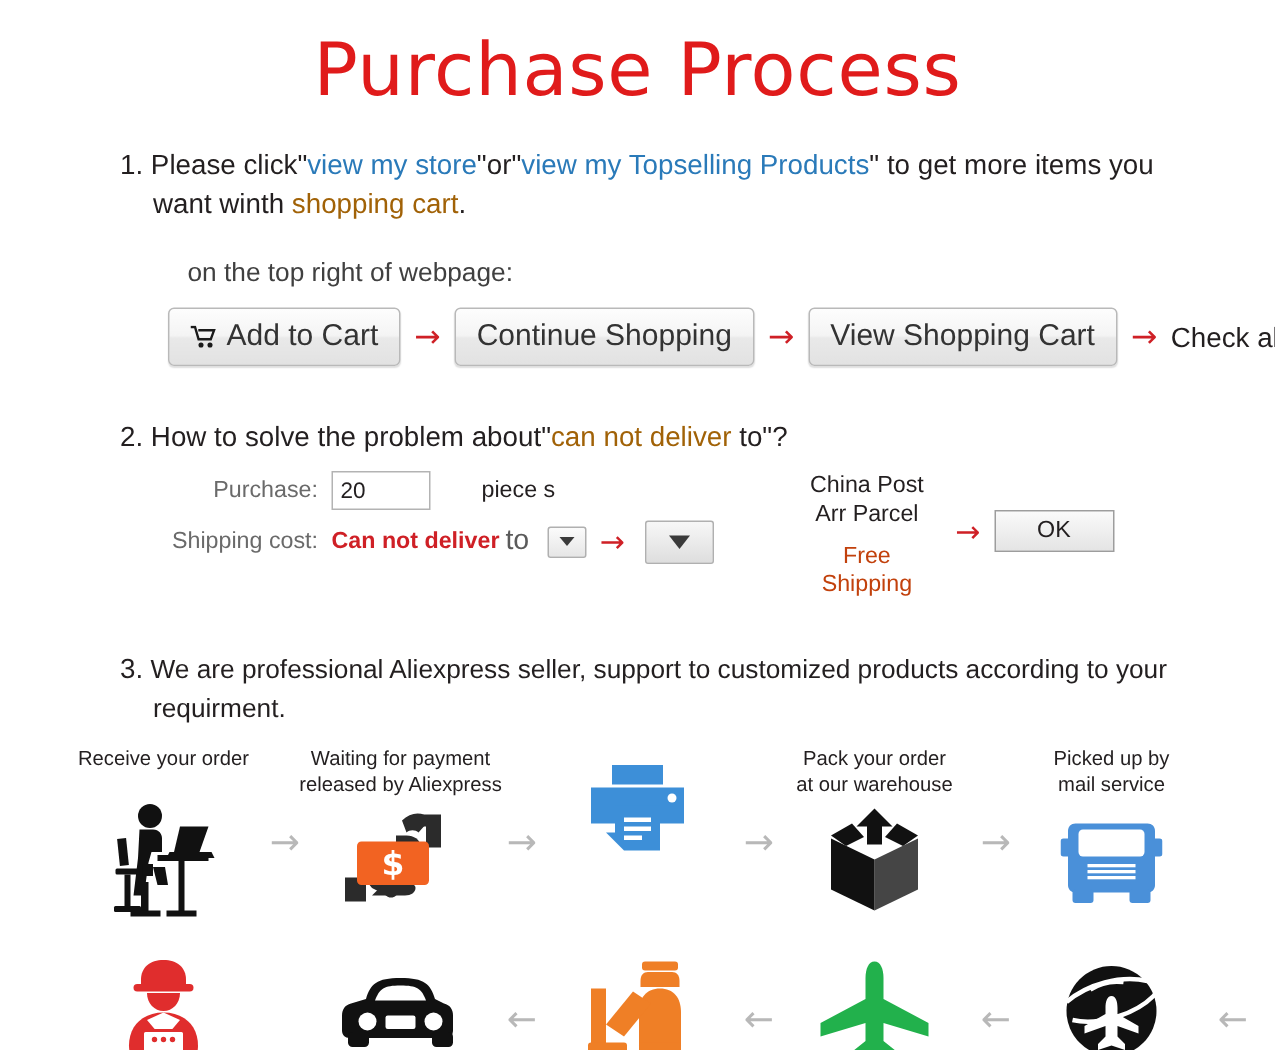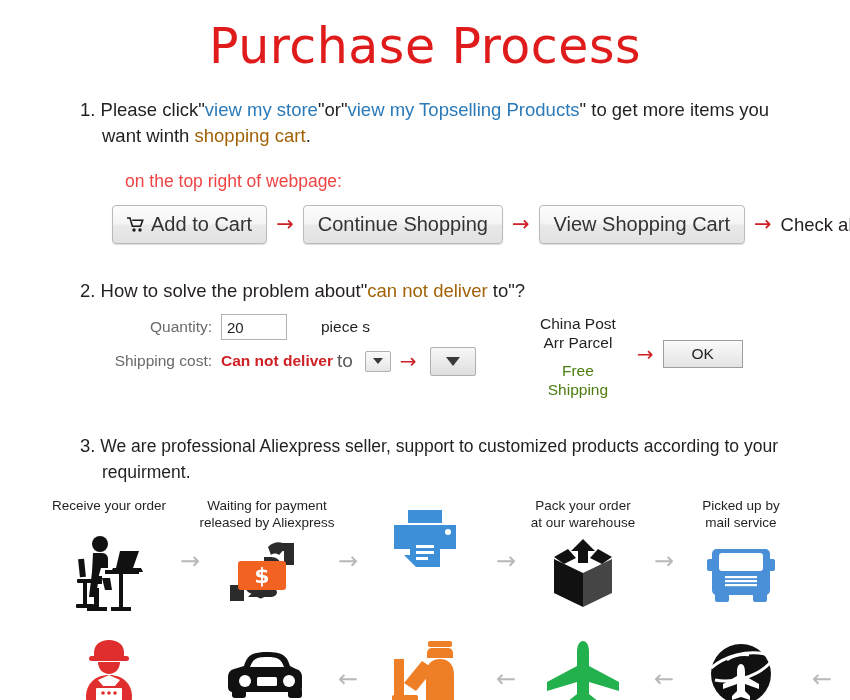--- a/index.html
+++ b/index.html
@@ -42,21 +42,21 @@
   .lnk { color: #2a7ab9; }
   .red { color: #a16207; }
 
   #step1 { margin-top: 26px; padding-left: 62px; text-indent: -22px; }
   #step1 .l2 { text-indent: 0; }
 
   .subnote {
     margin-top: 22px;
     padding-left: 85px;
     font-size: 17.5px;
-    color: #ef4444;
+    color: #404040;
   }
 
   
   .btn-row {
     margin-top: 13px;
     padding-left: 72px;
     display: flex;
     align-items: center;
   }
   .wbtn {
@@ -155,21 +155,21 @@
   .tri { width:0;height:0;border-left:5px solid transparent;border-right:5px solid transparent;border-top:6px solid #3a3a3a; }
   .tri.big { border-left-width:7px;border-right-width:7px;border-top-width:9px; }
   .arr2 { color:#cf2026; font-size:20px; margin:0 9px; line-height:1; font-family:"DejaVu Sans", sans-serif; }
 
   .carrier {
     margin-left: 38px;
     text-align: center;
     padding-top: 2px;
   }
   .carrier .nm { font-size: 15.5px; color:#231f20; line-height: 19px; }
-  .carrier .fs { font-size: 15.5px; color:#4d7c0f; line-height: 19px; margin-top: 9px; }
+  .carrier .fs { font-size: 15.5px; color:#c2410c; line-height: 19px; margin-top: 9px; }
   .ok-wrap { display:flex; align-items:center; margin-left: 12px; padding-top: 28px; }
   .ok-btn {
     border:1px solid #9d9d9d;
     background: linear-gradient(to bottom,#fafafa,#e4e4e4);
     width: 78px; height: 26px;
     display:flex; align-items:center; justify-content:center;
     font-size: 15.5px; color:#231f20;
   }
 
   
@@ -251,21 +251,21 @@
 
 <div class="section">
   <p class="step-line" id="step2">
     <span class="step-num">2.</span>
     <span>How to solve the problem about"</span><span class="red">can not deliver</span><span> to"?</span>
   </p>
 
   <div class="s2-wrap">
     <div class="s2-form">
       <div class="frow">
-        <span class="flabel">Quantity:</span>
+        <span class="flabel">Purchase:</span>
         <input class="qty-box" value="20" style="">
         <span class="piece">piece s</span>
       </div>
       <div class="frow">
         <span class="flabel">Shipping cost:</span>
         <span class="cnd">Can not deliver</span>
         <span class="to">to</span>
         <div class="mini-dd">
           <span class="tri"></span>
         </div>

